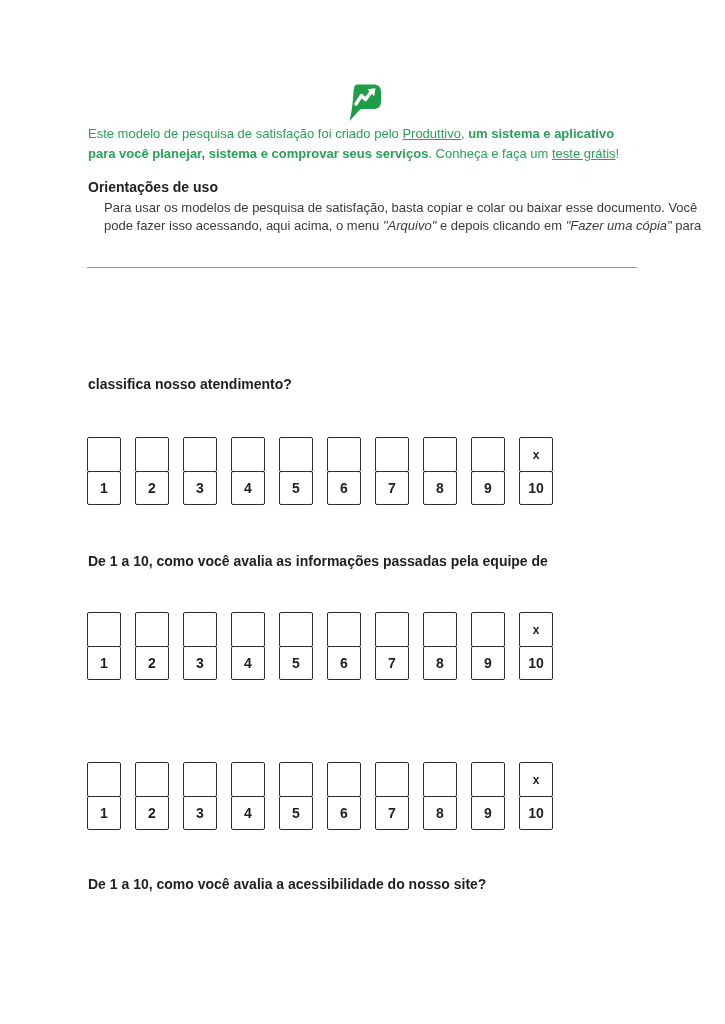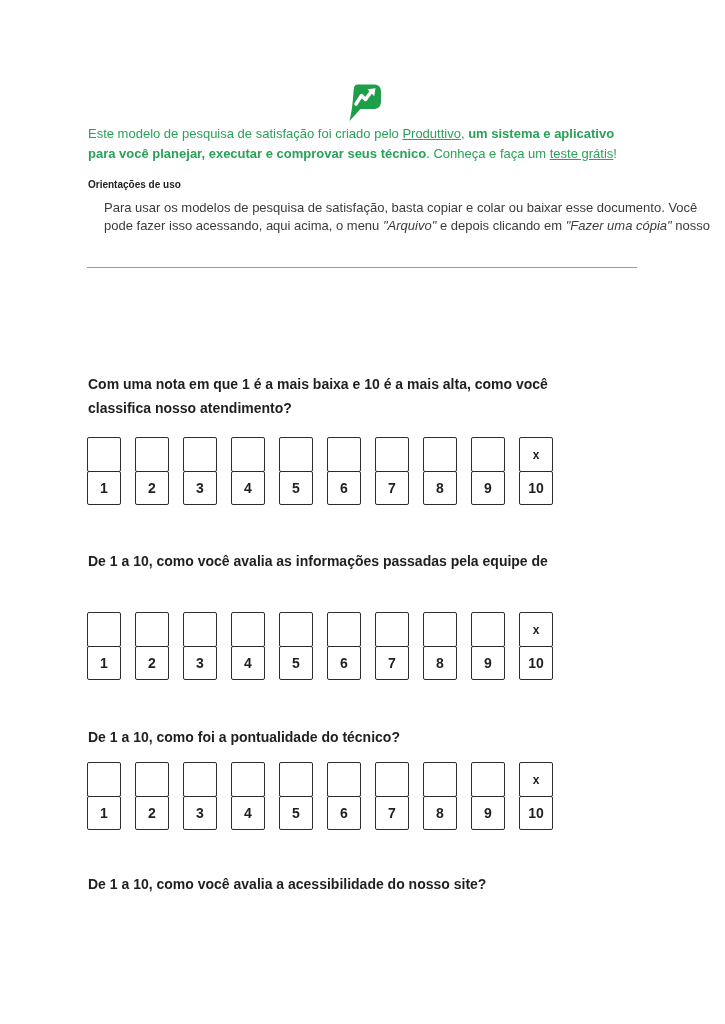--- a/index.html
+++ b/index.html
@@ -9,21 +9,21 @@
   }
 
   .logo { position:absolute; left:343px; top:82px; width:40px; height:40px; }
 
   .intro {
     position:absolute; left:88px; top:124px; width:560px;
     font-size:13px; line-height:19.5px; color:#2aa158;
   }
   .orient-title {
     position:absolute; left:88px; top:179px;
-    font-size:10px; font-weight:700; color:#222222;
+    font-size:14px; font-weight:700; color:#222222;
   }
   .orient-body {
     position:absolute; left:88px; top:199px; width:560px;
     font-size:13px; line-height:18px; color:#3b3b3b;margin-left:16px;
   }
 
   .line { white-space:nowrap; }
   .seg-n { font-weight:400; }
   .seg-b { font-weight:700; }
   .seg-i { font-style:italic; }
@@ -67,34 +67,33 @@
   <div class="logo">
     <svg viewBox="0 0 40 40" width="40" height="40">
       <path fill="#1f9e4a" d="M14.5 2.5 H30 C36 2.5 38 5 38 10 V19 C38 24.5 35.5 27 30 27 H17.5 L6.5 39 C8.2 32 9.4 24 10 16 L10.8 7 C11.1 4 12.3 2.5 14.5 2.5 Z"></path>
       <path d="M13 22 L18.5 13.5 L22.5 17.5 L28 10" stroke="#ffffff" stroke-width="3.4" fill="none" stroke-linecap="round" stroke-linejoin="round"></path>
       <path fill="#ffffff" d="M24.5 7.2 L32.5 6.2 L31.2 14.2 Z"></path>
     </svg>
   </div>
 
   <div class="intro">
       <div class="line"><span class="seg-n">Este modelo de pesquisa de satisfação foi criado pelo </span><a class="seg-link">Produttivo</a><span class="seg-n">, </span><span class="seg-b">um sistema e aplicativo</span></div>
-      <div class="line"><span class="seg-b">para você planejar, executar e comprovar seus técnico</span><span class="seg-n">. Conheça e faça um </span><a class="seg-link">teste grátis</a><span class="seg-n">!</span></div>
+      <div class="line"><span class="seg-b">para você planejar, sistema e comprovar seus serviços</span><span class="seg-n">. Conheça e faça um </span><a class="seg-link">teste grátis</a><span class="seg-n">!</span></div>
     </div>
 
   <div class="orient-title">Orientações de uso</div>
   <div class="orient-body">
       <div class="line"><span class="seg-n">Para usar os modelos de pesquisa de satisfação, basta copiar e colar ou baixar esse documento. Você</span></div>
-      <div class="line"><span class="seg-n">pode fazer isso acessando, aqui acima, o menu </span><span class="seg-i">"Arquivo"</span><span class="seg-n"> e depois clicando em </span><span class="seg-i">"Fazer uma cópia"</span><span class="seg-n"> nosso</span></div>
+      <div class="line"><span class="seg-n">pode fazer isso acessando, aqui acima, o menu </span><span class="seg-i">"Arquivo"</span><span class="seg-n"> e depois clicando em </span><span class="seg-i">"Fazer uma cópia"</span><span class="seg-n"> para</span></div>
     </div>
 
   <hr class="divider">
 
 
   <div class="question q1">
-      <div class="line">Com uma nota em que 1 é a mais baixa e 10 é a mais alta, como você</div>
       <div class="line">classifica nosso atendimento?</div>
     </div>
   <div class="scale-row r1">
       <div class="scale-col">
         <div class="cell top"></div>
         <div class="cell bottom">1</div>
       </div>
       <div class="scale-col">
         <div class="cell top"></div>
         <div class="cell bottom">2</div>
@@ -172,23 +171,20 @@
       <div class="scale-col">
         <div class="cell top"></div>
         <div class="cell bottom">9</div>
       </div>
       <div class="scale-col">
         <div class="cell top">x</div>
         <div class="cell bottom">10</div>
       </div>
     </div>
 
-  <div class="question q3">
-      <div class="line">De 1 a 10, como foi a pontualidade do técnico?</div>
-    </div>
   <div class="scale-row r3">
       <div class="scale-col">
         <div class="cell top"></div>
         <div class="cell bottom">1</div>
       </div>
       <div class="scale-col">
         <div class="cell top"></div>
         <div class="cell bottom">2</div>
       </div>
       <div class="scale-col">

